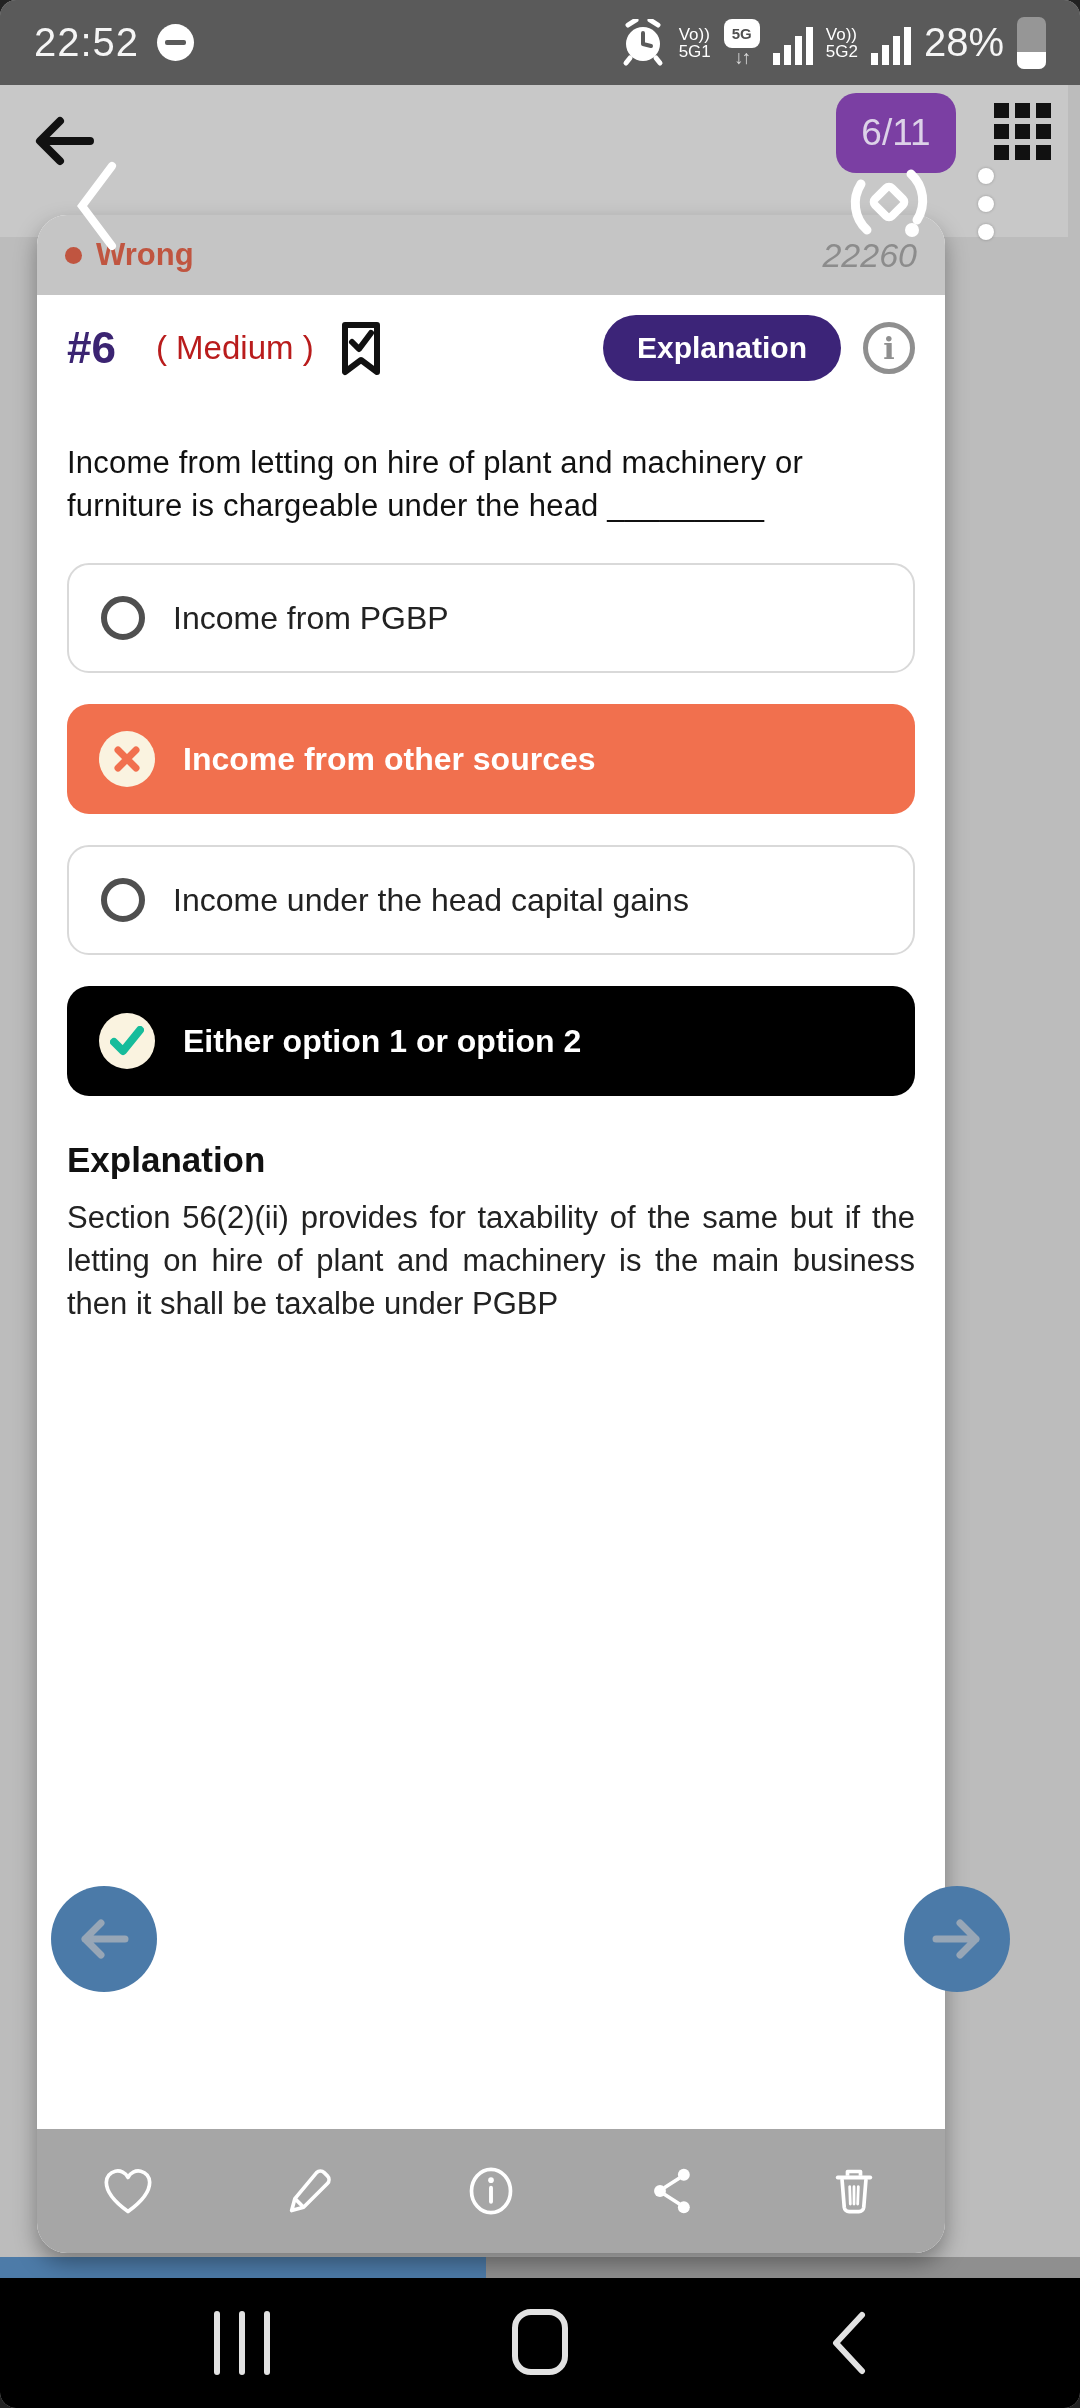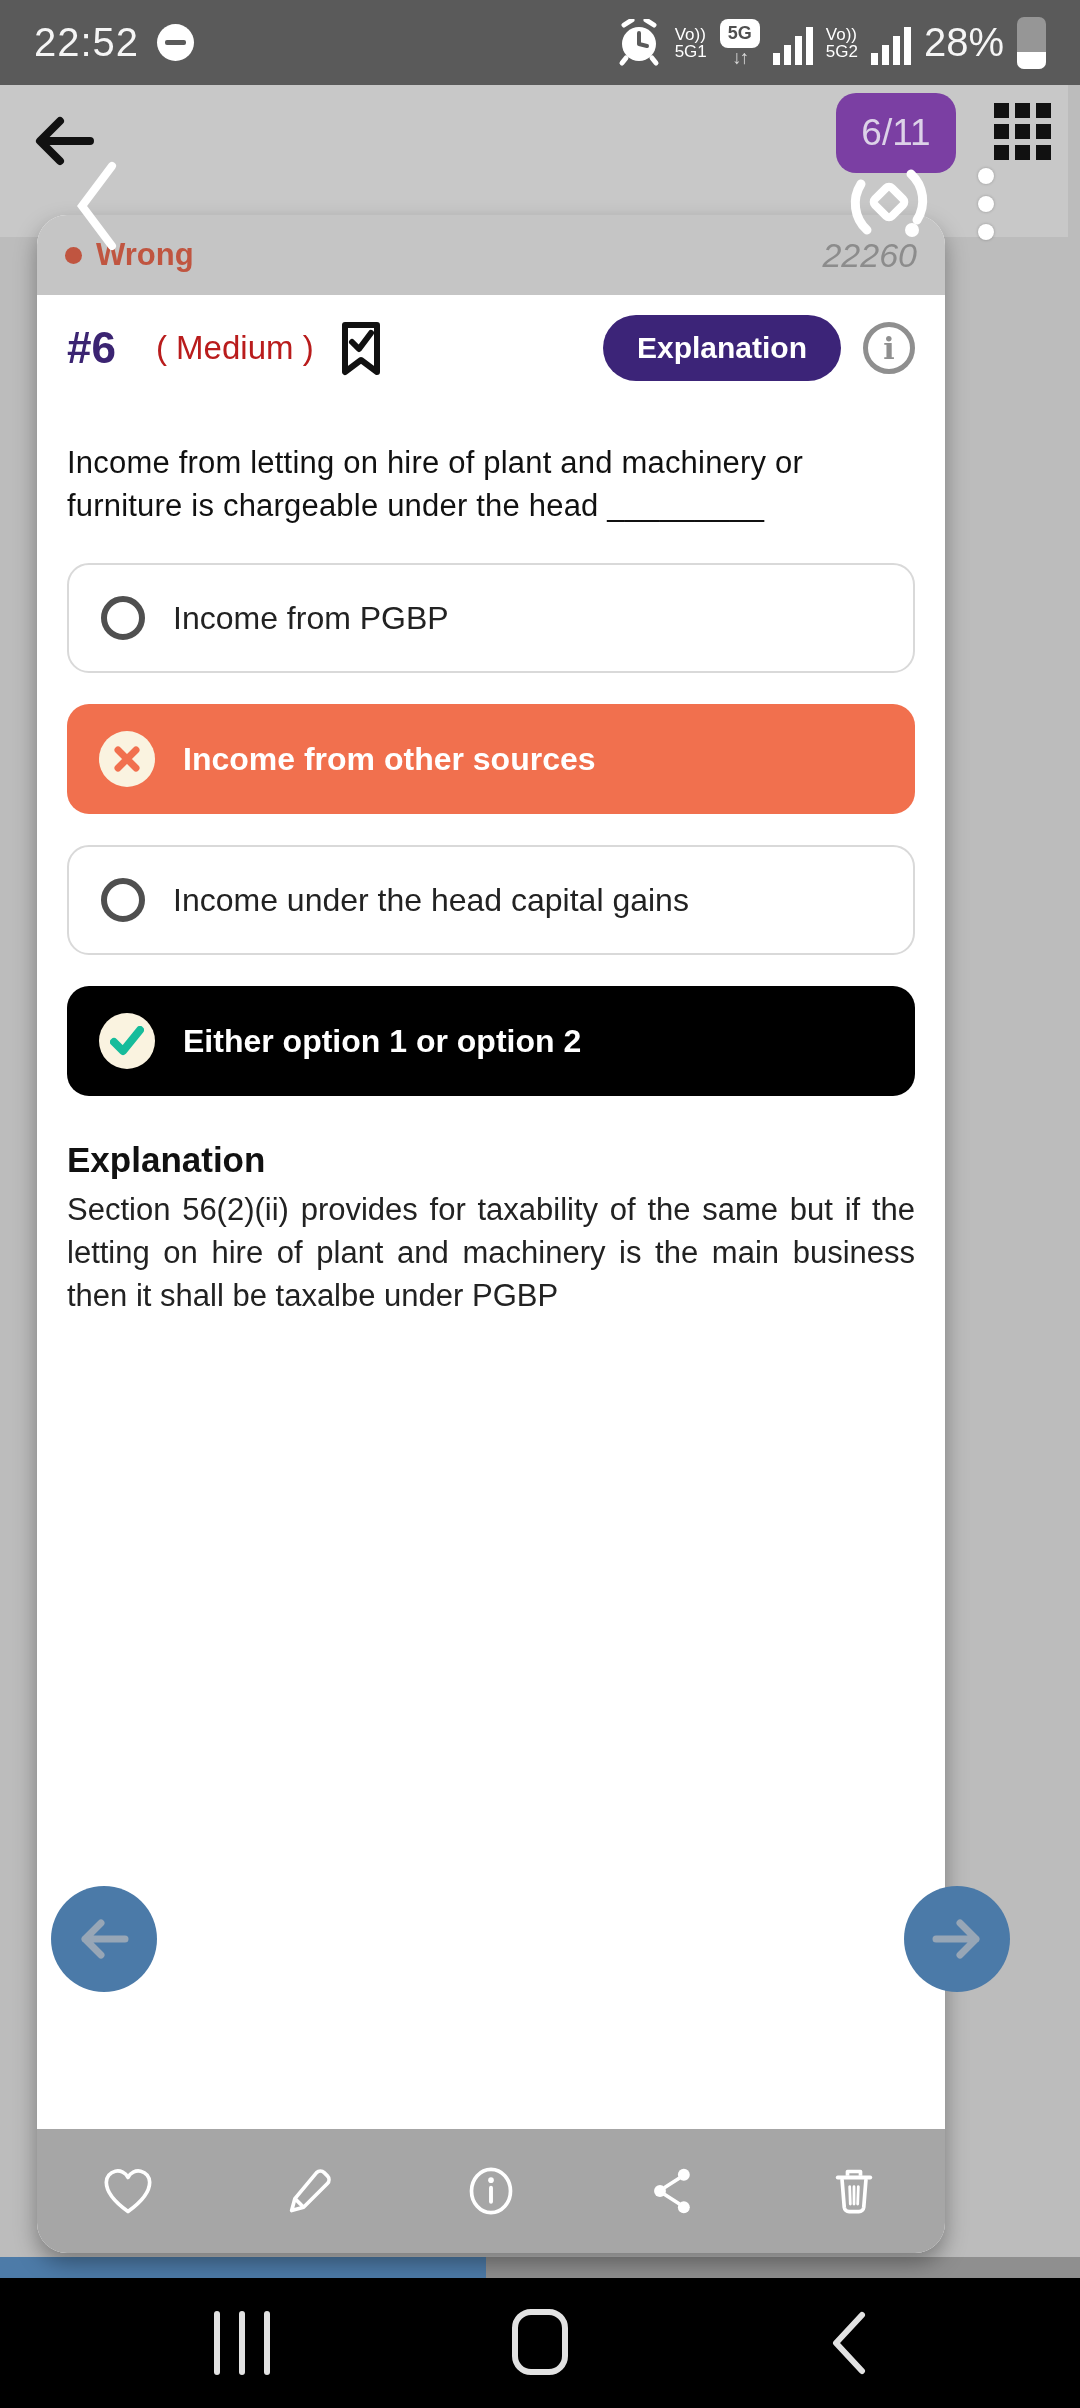--- a/index.html
+++ b/index.html
@@ -1,35 +1,36 @@
 <!DOCTYPE html>
 <html><head>
 <meta charset="utf-8">
 <style>
   * { margin:0; padding:0; box-sizing:border-box; }
   html,body { background:#222; }
   .screen {
     position:relative; width:1080px; height:2408px; overflow:hidden;
     background:#bcbcbc;
     font-family:"Liberation Sans","DejaVu Sans",sans-serif;
+    border-radius:16px;
   }
   
   .status-bar{
     position:absolute; left:0; top:0; width:1080px; height:85px;
     background:#5a5a5a; display:flex; align-items:center;
     padding:0 34px; color:#f2f2f2;
   }
   .sb-time{ font-size:40px; color:#f5f5f5; letter-spacing:1px; }
   .sb-dnd{ width:37px; height:37px; border-radius:50%; background:#fff;
     margin-left:18px; position:relative; }
   .sb-dnd::after{ content:""; position:absolute; left:8px; top:16px; width:21px; height:5px; background:#5a5a5a; border-radius:2px;}
   .sb-right{ margin-left:auto; display:flex; align-items:center; gap:13px; }
   .volte{ display:flex; flex-direction:column; line-height:17px; font-size:17px; font-weight:normal; color:#fff; text-align:left;}
   .badge5g{ display:flex; flex-direction:column; align-items:center; }
-  .badge5g .box{ background:#fff; color:#4f4f4f; font-weight:bold; font-size:18px;
+  .badge5g .box{ background:#fff; color:#4f4f4f; font-weight:bold; font-size:15px;
      border-radius:8px; padding:1px 8px; line-height:27px; }
   .badge5g .arr{ font-size:19px; line-height:19px; color:#d8d8d8; letter-spacing:-2px;}
   .sb-batt-pct{ font-size:40px; color:#f5f5f5; }
   .sb-batt{ width:29px; height:52px; border-radius:7px; background:#969696; overflow:hidden; position:relative;}
   .sb-batt .fill{ position:absolute; bottom:0; left:0; width:100%; height:17px; background:#fff;}
   
   .app-header{ position:absolute; left:0; top:85px; width:1068px; height:152px; background:#c8c8c8; }
   .back-arrow{ position:absolute; left:34px; top:28px; }
   .qcount-badge{ position:absolute; left:836px; top:8px; width:120px; height:80px;
     background:#7b3fa3; border-radius:20px; color:#dcd2e8; font-size:37px;
@@ -70,21 +71,21 @@
   .option{ min-height:110px; border-radius:22px; display:flex; align-items:center; padding:0 32px;}
   .option.plain{ border:2px solid #d9d9d9; background:#fff; }
   .option.wrong{ background:#f1704e; }
   .option.correct{ background:#000000; }
   .radio{ width:44px; height:44px; border-radius:50%; border:6px solid #4f4f4f; flex:0 0 auto;}
   .mark-circle{ width:56px; height:56px; border-radius:50%; background:#faf3e0;
     display:flex; align-items:center; justify-content:center; flex:0 0 auto;}
   .option .label{ margin-left:28px; font-size:32px; color:#222; }
   .option.wrong .label, .option.correct .label{ color:#fff; font-weight:bold; }
   .exp-heading{ margin-top:44px; font-size:35px; font-weight:bold; color:#111; }
-  .exp-body{ margin-top:8px; font-size:31px; line-height:43px; color:#222; text-align:justify; }
+  .exp-body{ margin-top:16px; font-size:31px; line-height:43px; color:#222; text-align:justify; }
   
   .toolbar{
     position:absolute; left:0; bottom:0; width:100%; height:124px; background:#a6a6a6;
     display:flex; align-items:center; justify-content:space-around; z-index:3;
   }
   .toolbar .tool{ position:relative; z-index:5; width:52px; height:52px; display:flex; align-items:center; justify-content:center;}
   .nav-circle{ position:absolute; width:106px; height:106px; border-radius:50%;
     background:#4b7aa8; z-index:4; display:flex; align-items:center; justify-content:center;}
   .nav-prev{ left:51px; top:1886px; }
   .nav-next{ left:904px; top:1886px; }

